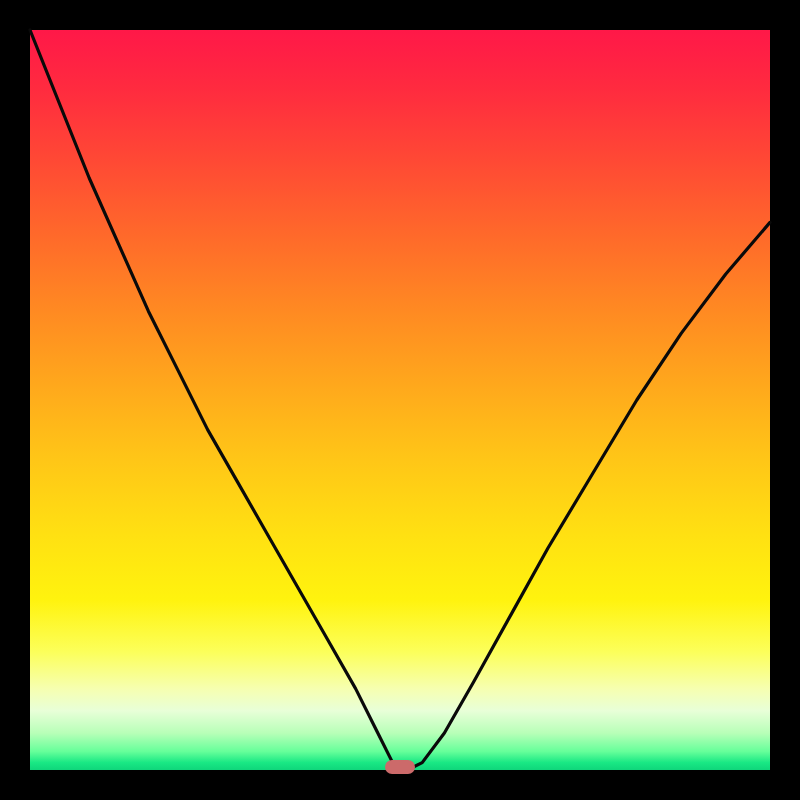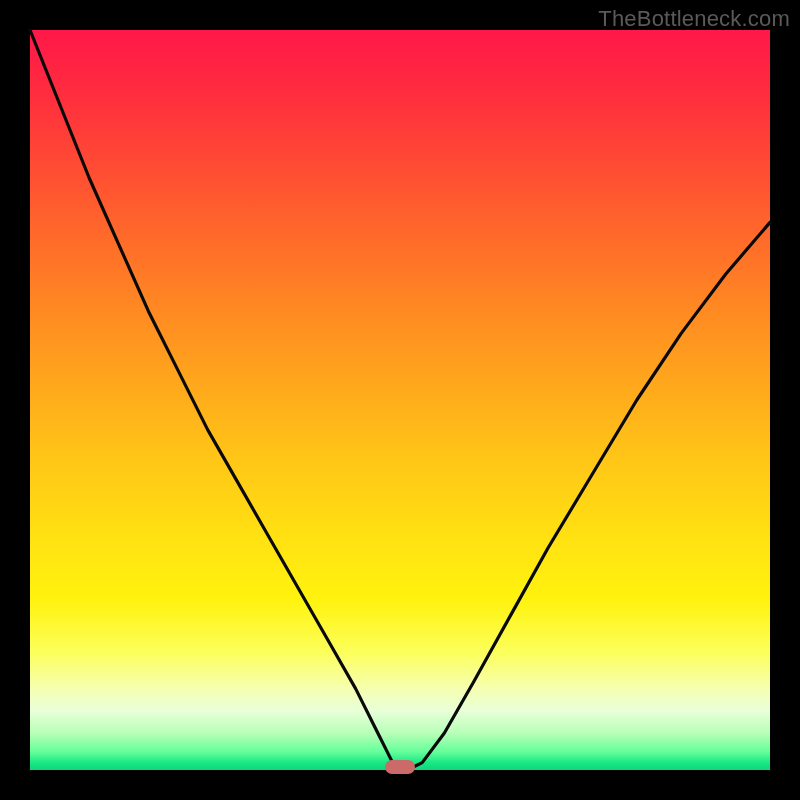--- a/index.html
+++ b/index.html
@@ -67,21 +67,20 @@
     height: 14px;
     border-radius: 8px;
     background: #cc6a6a;
   }
 </style>
 </head>
 <body>
 
 <div class="frame">
 
-  <div class="watermark">TheBottleneck.com</div>
 
   <div class="plot">
 
     <svg class="curve" viewBox="0 0 740 740" preserveAspectRatio="none">
       <path fill="none" stroke="#0a0a0a" stroke-width="3.2" stroke-linecap="round" stroke-linejoin="round" d="M0.0 0.0 L29.6 74.0 L59.2 148.0 L88.8 214.6 L118.4 281.2 L148.0 340.4 L177.6 399.6 L207.2 451.4 L236.8 503.2 L266.4 555.0 L296.0 606.8 L325.6 658.6 L347.8 703.0 L362.6 732.6 L370.0 740.0 L377.4 740.0 L392.2 732.6 L414.4 703.0 L444.0 651.2 L481.0 584.6 L518.0 518.0 L562.4 444.0 L606.8 370.0 L651.2 303.4 L695.6 244.2 L740.0 192.4"></path>
     </svg>
 
     <div class="marker" style="left: 355px; top: 730px;"></div>
 
   </div>

